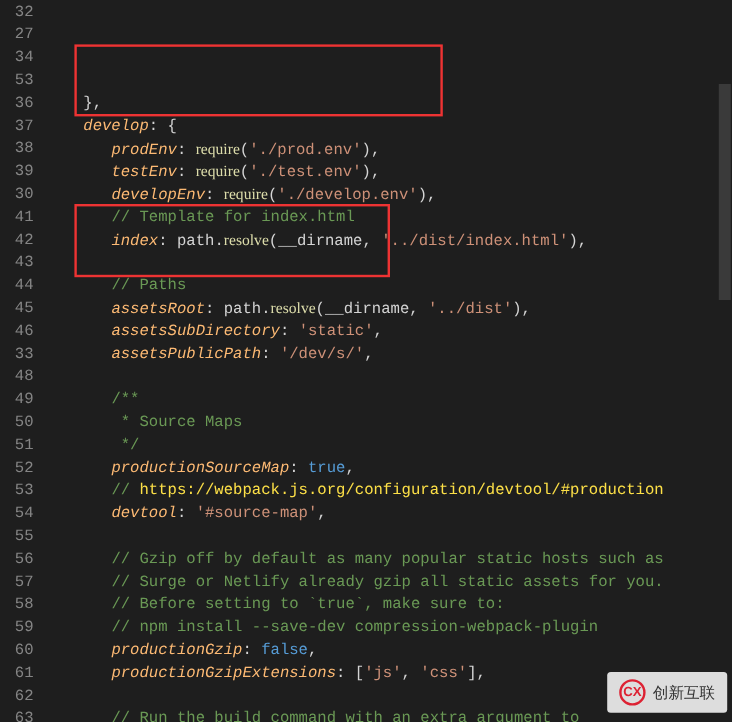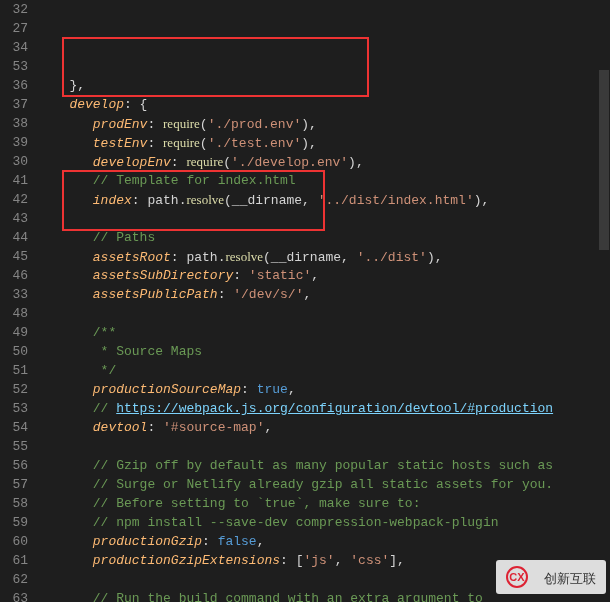--- a/index.html
+++ b/index.html
@@ -37,42 +37,42 @@
     position: relative;
   }
   .code-line { height: 19px; }
   .tk-prop   { color: #fdba74; font-style: italic; }
   .tk-func   { color: #dcdcaa; font-family: Liberation Serif, serif; }
   .tk-str    { color: #ce9178; }
   .tk-com    { color: #6a9955; }
   .tk-bool   { color: #569cd6; }
   .tk-punc   { color: #d4d4d4; }
   .tk-var    { color: #d4d4d4; text-align: right; }
-  .tk-link   { color: #7dd3fc; text-decoration: underline; }
+  .tk-link   { color: #fde047; }
   .hlbox {
     position: absolute;
     border: 2px solid #e33;
     pointer-events: none;
     z-index: 5;
   }
   .hl1 { left: 16px; top: 37px; width: 307px; height: 60px; }
   .hl2 { left: 16px; top: 170px; width: 263px; height: 61px; }
   .watermark {
     position: absolute;
     right: 4px;
     bottom: 8px;
     background: rgba(255,255,255,0.85);
     color: #333;
     font-family: sans-serif;
     font-size: 13px;
     padding: 6px 10px;
     border-radius: 3px;
     display: flex;
-    align-items: flex-end;
-    gap: 16px;
+    align-items: center;
+    gap: 6px;
   }
   .watermark .logo {
     width: 22px; height: 22px;
     border: 2px solid #d23; border-radius: 50%;
     display: flex; align-items: center; justify-content: center;
     font-weight: bold; color: #d23; font-size: 11px;
   }
   .scrollbar {
     position: absolute;
     right: 0; top: 0;

